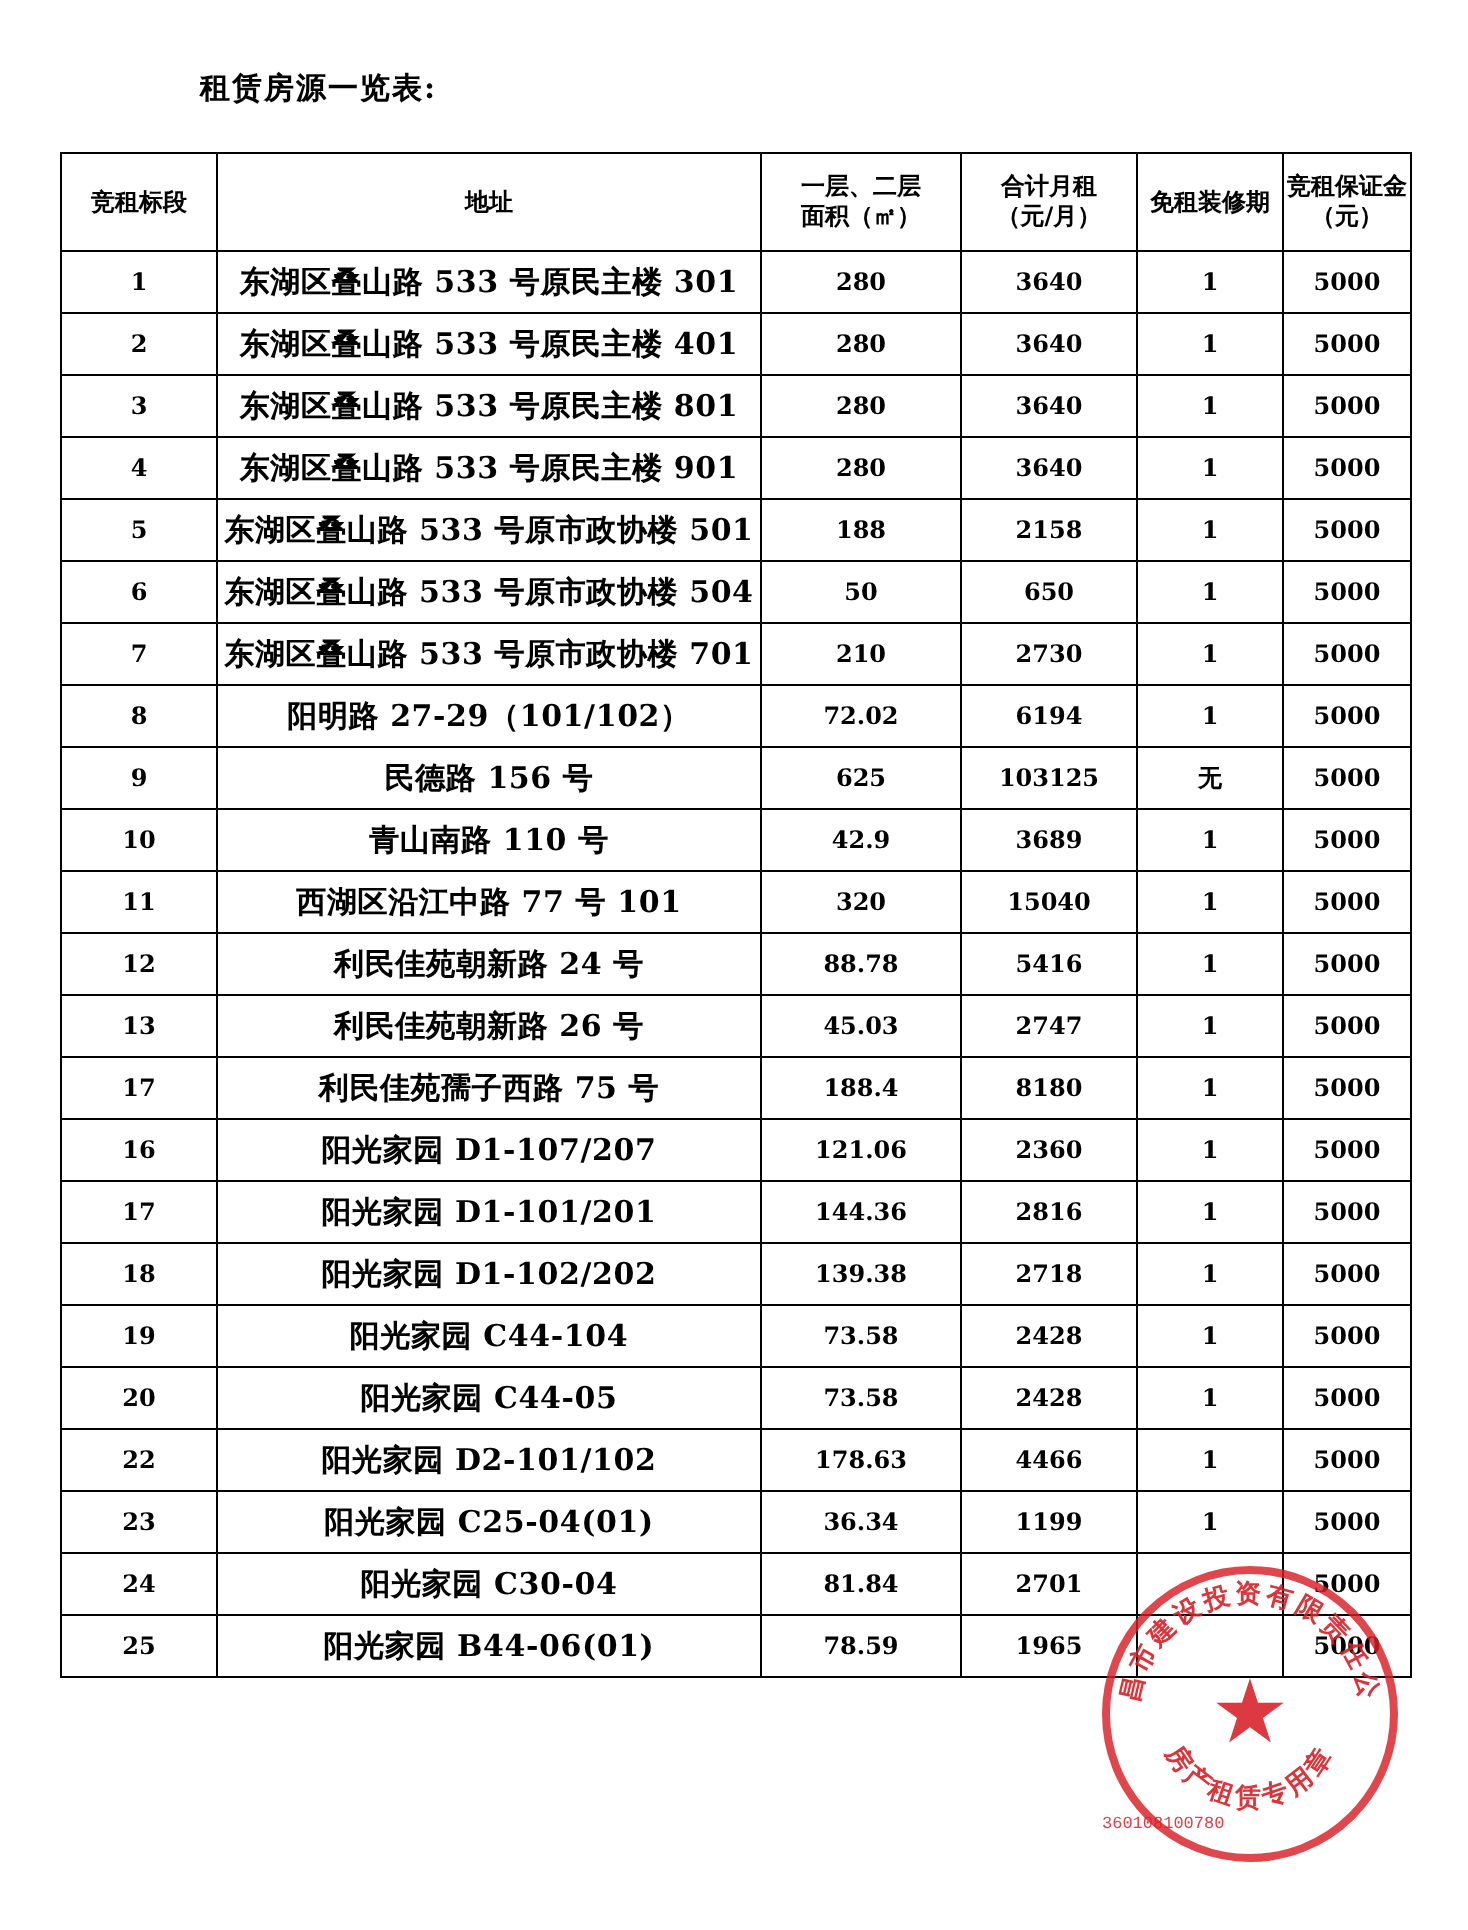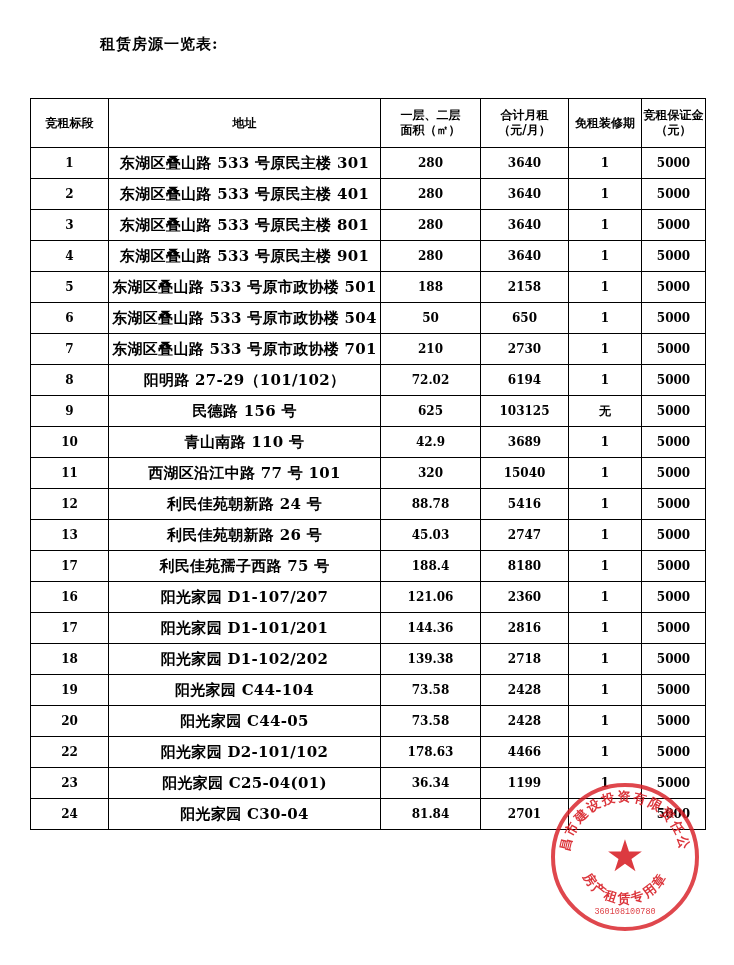--- a/index.html
+++ b/index.html
@@ -27,21 +27,21 @@
     top: 7px;
     font-size: 15px;
     font-weight: bold;
     letter-spacing: 1px;
     font-family: "DejaVu Serif", "Liberation Serif", serif;
     margin-top: 28px;
   }
   table.listing {
     position: absolute;
     left: 30px;
-    top: 98px;
+    top: 76px;
     width: 675px;
     border-collapse: collapse;
     table-layout: fixed;
   }
   table.listing td, table.listing th {
     border: 1px solid #000000;
     text-align: center;
     vertical-align: middle;
     font-size: 12px;
     font-family: "DejaVu Serif", "Liberation Serif", serif;
@@ -113,21 +113,21 @@
     font-weight: bold;
     font-family: "DejaVu Serif", "Liberation Serif", serif;
     letter-spacing: 2px;
     opacity: 0.9;
   }
   .seal .code {
     position: absolute;
     left: 0;
     bottom: 14px;
     width: 148px;
-    text-align: center;
+    text-align: left;
     color: #d81f26;
     font-size: 8.5px;
     font-family: "Liberation Mono", "DejaVu Sans Mono", monospace;
     opacity: 0.85;
   }
 </style>
 </head>
 <body>
 
 <div class="page">
@@ -332,20 +332,28 @@
           <td class="num">5000</td>
         </tr>
         <tr>
           <td class="num">24</td>
           <td class="addr">阳光家园 C30-04</td>
           <td class="num">81.84</td>
           <td class="num">2701</td>
           <td class="num"></td>
           <td class="num">5000</td>
         </tr>
+        <tr>
+          <td class="num">25</td>
+          <td class="addr">阳光家园 B44-06(01)</td>
+          <td class="num">78.59</td>
+          <td class="num">1965</td>
+          <td class="num"></td>
+          <td class="num">5000</td>
+        </tr>
       </tbody>
   </table>
 
   <div class="seal">
     <div class="ring"></div>
     <svg class="arc-text" viewBox="0 0 148 148">
       <defs>
         <path id="topArc" d="M 18,74 A 56,56 0 0 1 130,74"></path>
         <path id="botArc" d="M 28,74 A 46,46 0 0 0 120,74"></path>
       </defs>

